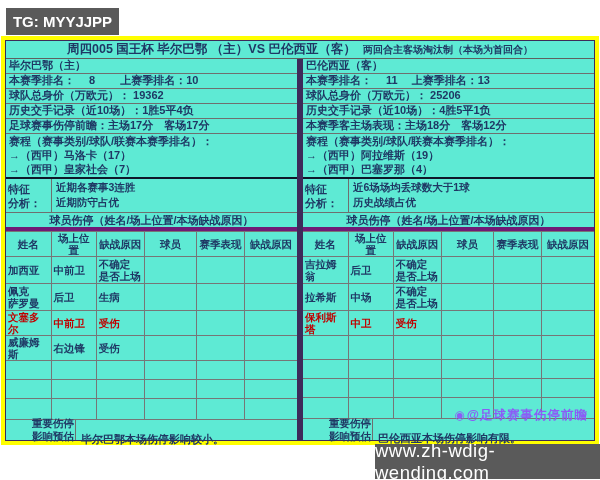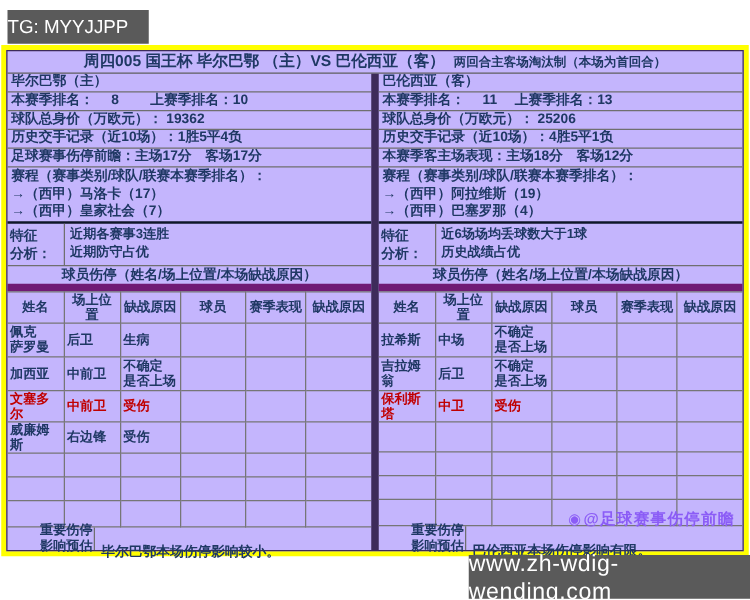--- a/index.html
+++ b/index.html
@@ -1,24 +1,24 @@
 <!DOCTYPE html>
 <html><head>
 <meta charset="utf-8">
 <style>
   html,body{margin:0;padding:0;background:#ffffff;}
   .stage{position:relative;width:600px;height:480px;background:#ffffff;overflow:hidden;
          font-family:"Liberation Sans","DejaVu Sans",sans-serif;font-weight:bold;color:#1f3864;}
 
   .tg-badge{position:absolute;left:6px;top:8px;width:113px;height:27px;background:#5a5a5a;
-            color:#ffffff;font-size:15px;line-height:27px;font-weight:normal;}
+            color:#ffffff;font-size:15px;line-height:27px;text-align:center;font-weight:bold;}
 
   .board{position:absolute;left:1px;top:36px;width:598px;height:409px;background:#ffff00;
          padding:4px;box-sizing:border-box;}
-  .board-inner{width:100%;height:100%;background:#c4b5fd;border:1px solid #3d2b5a;
+  .board-inner{width:100%;height:100%;background:#5eead4;border:1px solid #3d2b5a;
                display:flex;flex-direction:column;box-sizing:border-box;}
 
   .title-row{height:17px;display:flex;align-items:center;justify-content:center;gap:7px;
              border-bottom:1px solid #5f5f5f;white-space:nowrap;overflow:hidden;}
   .title-main{font-size:12.5px;}
   .title-sub{font-size:10px;}
 
   .halves{flex:1;display:flex;min-height:0;}
   .half{flex:1;display:flex;flex-direction:column;min-width:0;}
   .divider{width:6px;background:#3d2b5a;}
@@ -26,21 +26,21 @@
   .info-row{height:14px;line-height:13.5px;font-size:11px;border-bottom:1px solid #6f6f6f;
             padding:0 3px;white-space:nowrap;overflow:hidden;flex:none;}
   .schedule{height:43px;font-size:11px;line-height:14px;border-bottom:2px solid #0f172a;
             padding:0 3px;white-space:nowrap;overflow:hidden;flex:none;}
   .feature{height:33px;display:flex;border-bottom:1px solid #6f6f6f;flex:none;}
   .feature-label{width:46px;flex:none;border-right:1px solid #6f6f6f;font-size:11px;line-height:14px;
                  display:flex;align-items:center;padding-left:2px;white-space:pre-line;box-sizing:border-box;}
   .feature-text{flex:1;font-size:10.5px;line-height:15px;padding:1px 4px;white-space:pre-line;overflow:hidden;}
 
   .injury-title{height:14px;line-height:14px;font-size:11px;text-align:center;
-                border-bottom:6px solid #701a75;white-space:nowrap;overflow:hidden;flex:none;}
+                border-bottom:4px solid #701a75;white-space:nowrap;overflow:hidden;flex:none;}
 
   table.injury{width:100%;border-collapse:collapse;table-layout:fixed;flex:none;}
   table.injury th,table.injury td{border:1px solid #767676;font-size:10.5px;padding:0 2px;
         overflow:hidden;white-space:pre-line;line-height:12px;box-sizing:border-box;}
   table.injury th{height:13px;text-align:center;color:#1f3864;}
   table.injury td{text-align:left;vertical-align:middle;}
   table.injury th:first-child,table.injury td:first-child{border-left:none;}
   table.injury th:last-child,table.injury td:last-child{border-right:none;}
   tbody tr:nth-child(1) td,tbody tr:nth-child(2) td{height:27px;}
   tbody tr:nth-child(3) td,tbody tr:nth-child(4) td{height:24px;}
@@ -110,33 +110,33 @@
                 <th>姓名</th>
                 <th>场上位置</th>
                 <th>缺战原因</th>
                 <th>球员</th>
                 <th>赛季表现</th>
                 <th>缺战原因</th>
               </tr>
             </thead>
             <tbody>
               <tr>
+                <td>加西亚</td>
+                <td>中前卫</td>
+                <td>不确定
+是否上场</td>
+                <td></td>
+                  <td></td>
+                  <td></td>
+              </tr>
+              <tr>
                 <td>佩克
 萨罗曼</td>
                 <td>后卫</td>
                 <td>生病</td>
-                <td></td>
-                  <td></td>
-                  <td></td>
-              </tr>
-              <tr>
-                <td>加西亚</td>
-                <td>中前卫</td>
-                <td>不确定
-是否上场</td>
                 <td></td>
                   <td></td>
                   <td></td>
               </tr>
               <tr class="red">
                 <td>文塞多尔</td>
                 <td>中前卫</td>
                 <td>受伤</td>
                 <td></td>
                   <td></td>
@@ -217,31 +217,31 @@
                 <th>姓名</th>
                 <th>场上位置</th>
                 <th>缺战原因</th>
                 <th>球员</th>
                 <th>赛季表现</th>
                 <th>缺战原因</th>
               </tr>
             </thead>
             <tbody>
               <tr>
+                <td>吉拉姆翁</td>
+                <td>后卫</td>
+                <td>不确定
+是否上场</td>
+                <td></td>
+                  <td></td>
+                  <td></td>
+              </tr>
+              <tr>
                 <td>拉希斯</td>
                 <td>中场</td>
-                <td>不确定
-是否上场</td>
-                <td></td>
-                  <td></td>
-                  <td></td>
-              </tr>
-              <tr>
-                <td>吉拉姆翁</td>
-                <td>后卫</td>
                 <td>不确定
 是否上场</td>
                 <td></td>
                   <td></td>
                   <td></td>
               </tr>
               <tr class="red">
                 <td>保利斯塔</td>
                 <td>中卫</td>
                 <td>受伤</td>

